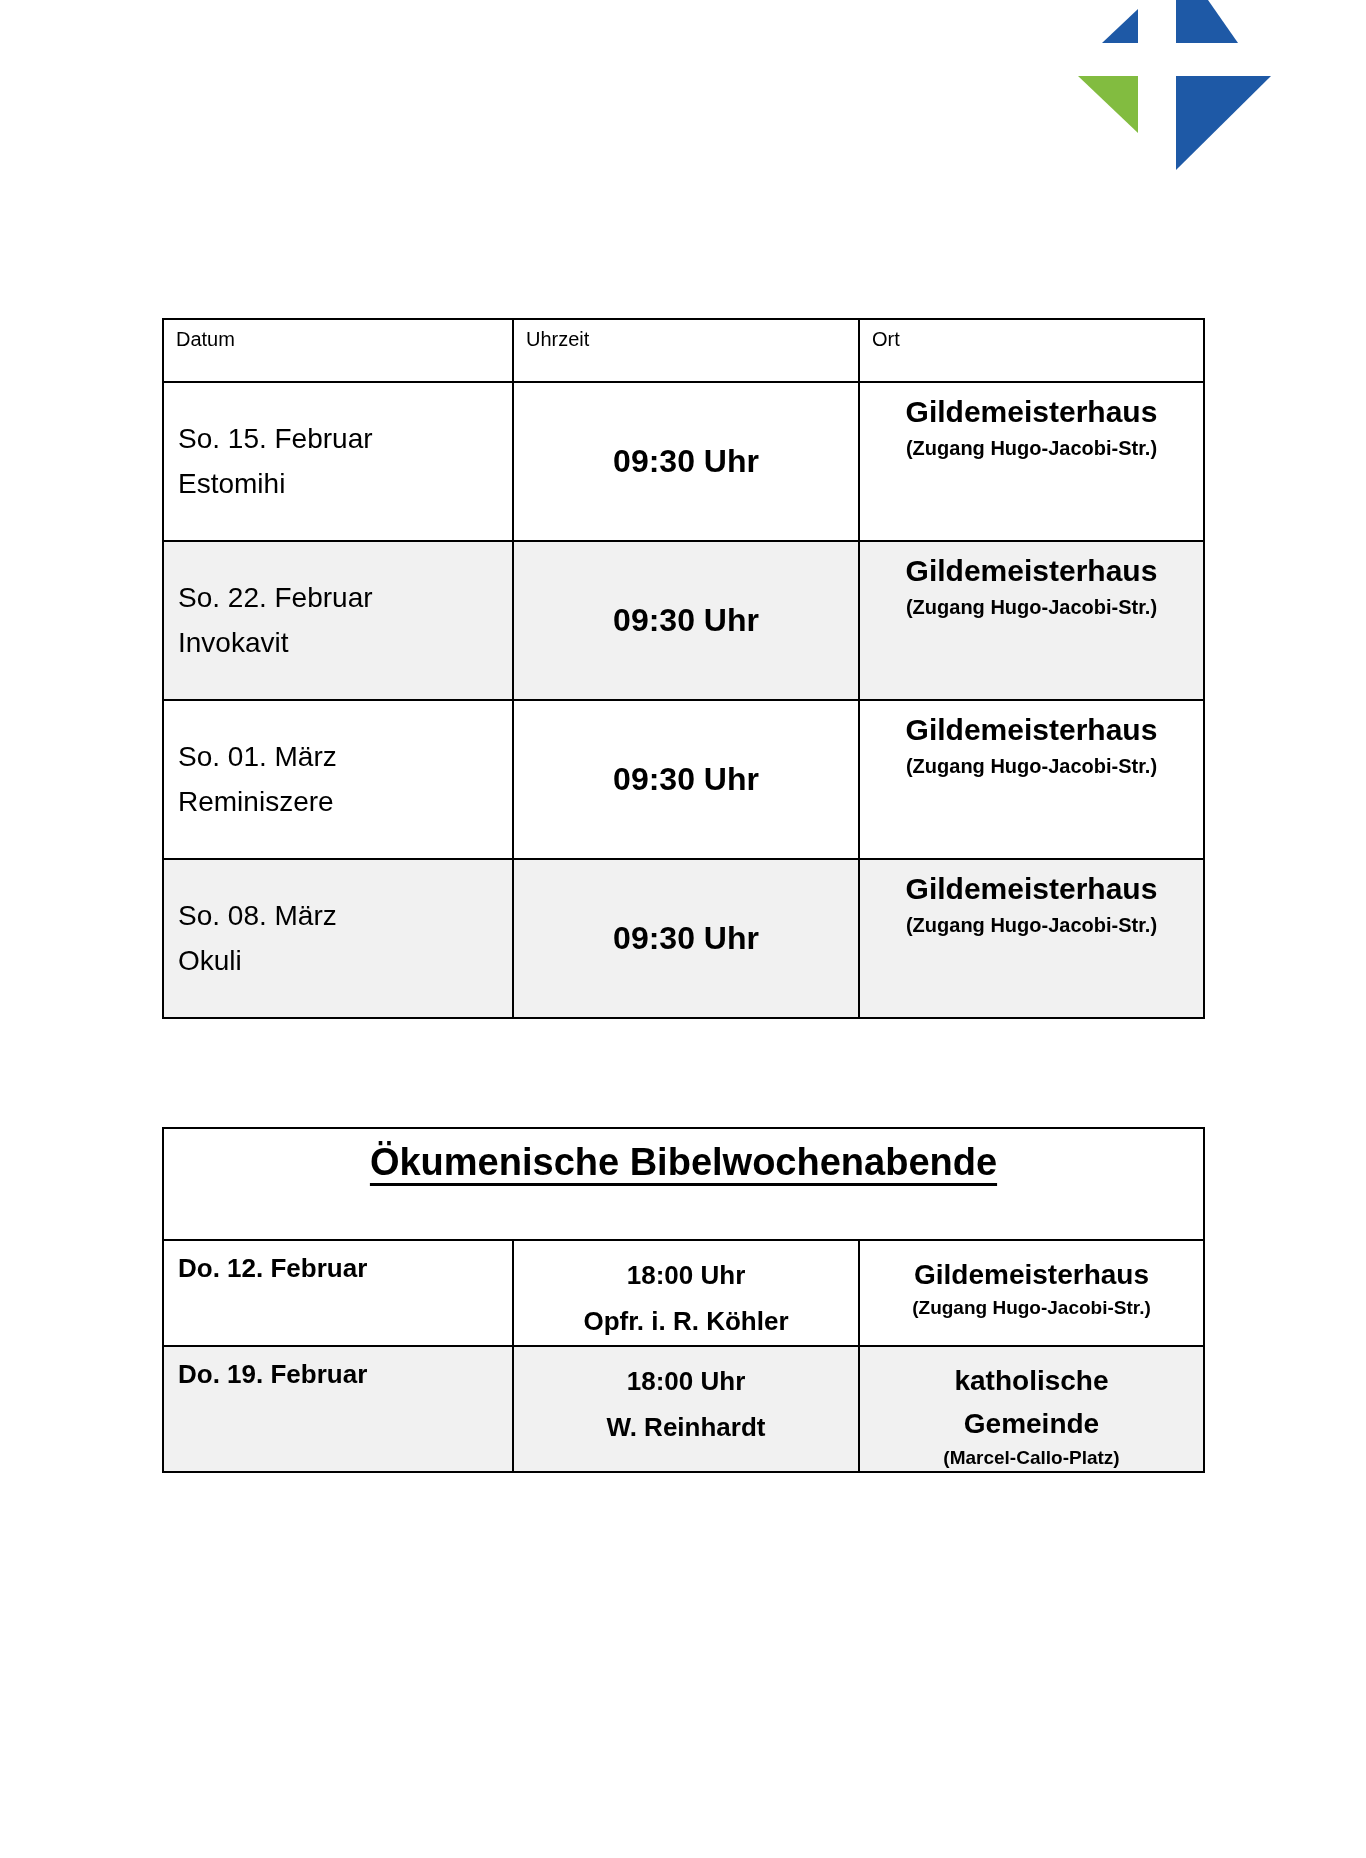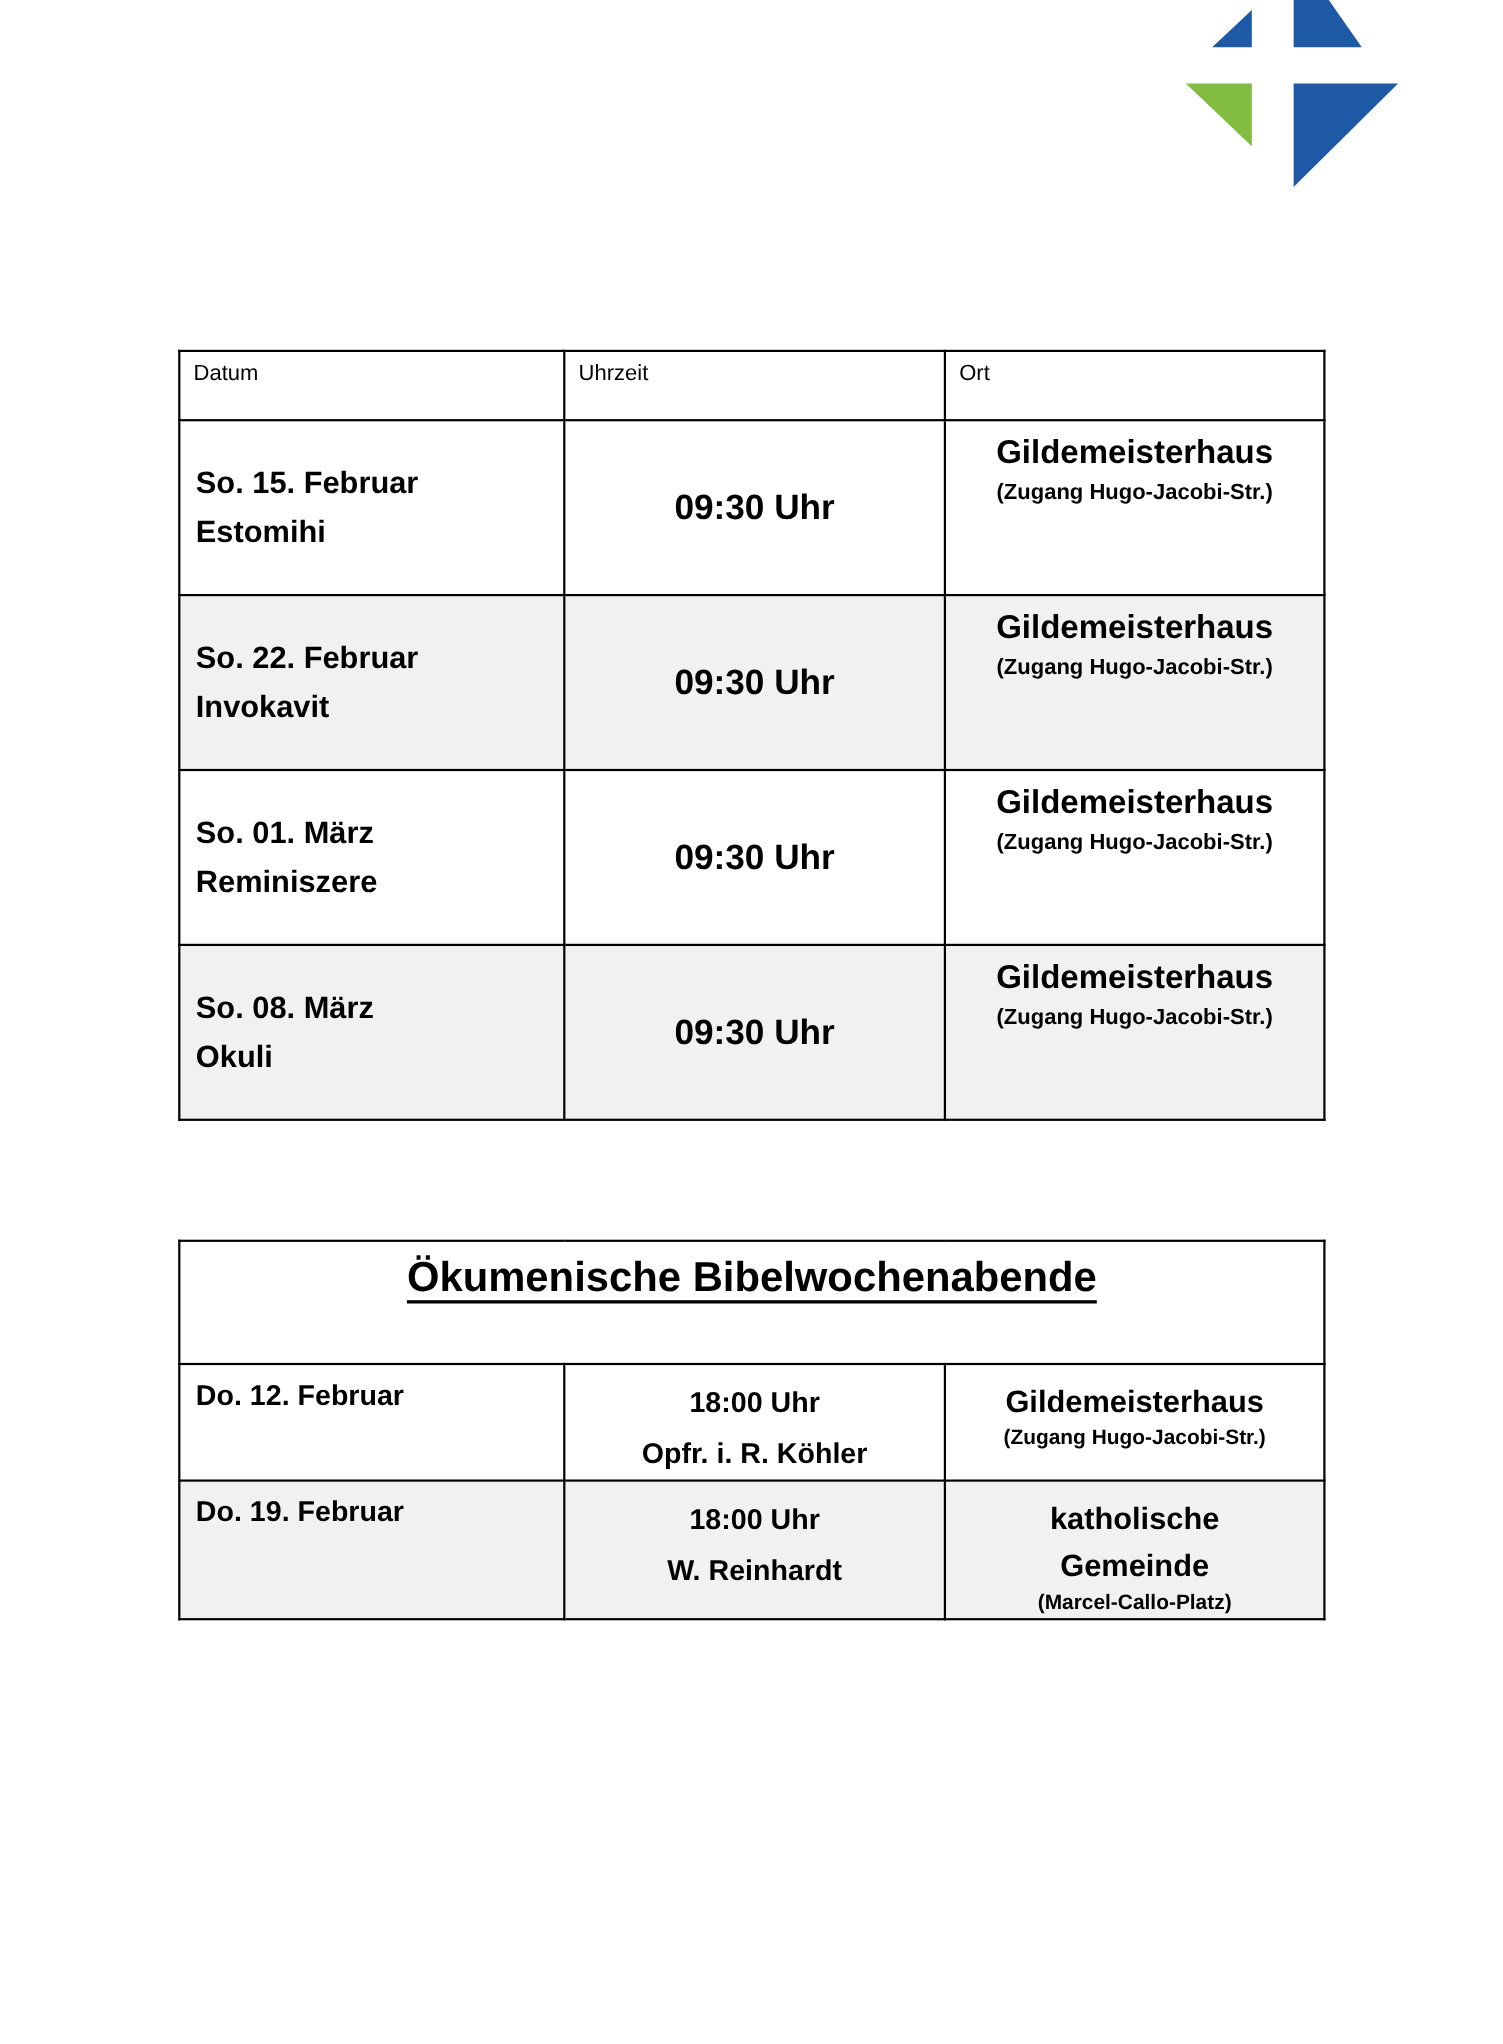--- a/index.html
+++ b/index.html
@@ -37,21 +37,21 @@
 
   
   .t1 thead tr{height:63px;}
   .t1 tbody tr{height:159px;}
   .t1 th{
     font-weight:400;font-size:20px;text-align:left;
     vertical-align:top;padding:8px 0 0 12px;
   }
   .t1 td.c-date{
     vertical-align:middle;text-align:left;padding-left:14px;
-    font-weight:bold;font-size:28px;line-height:1.6;
+    font-weight:normal;font-size:28px;line-height:1.6;
   }
   .t1 td.c-time{
     vertical-align:middle;text-align:center;
     font-weight:bold;font-size:32px;
   }
   .t1 td.c-ort{vertical-align:top;text-align:center;padding-top:10px;}
   .loc{display:block;font-weight:bold;font-size:30px;line-height:1.25;}
   .loc-note{display:block;font-weight:bold;font-size:20px;line-height:1.5;margin-top:2px;}
 
   

